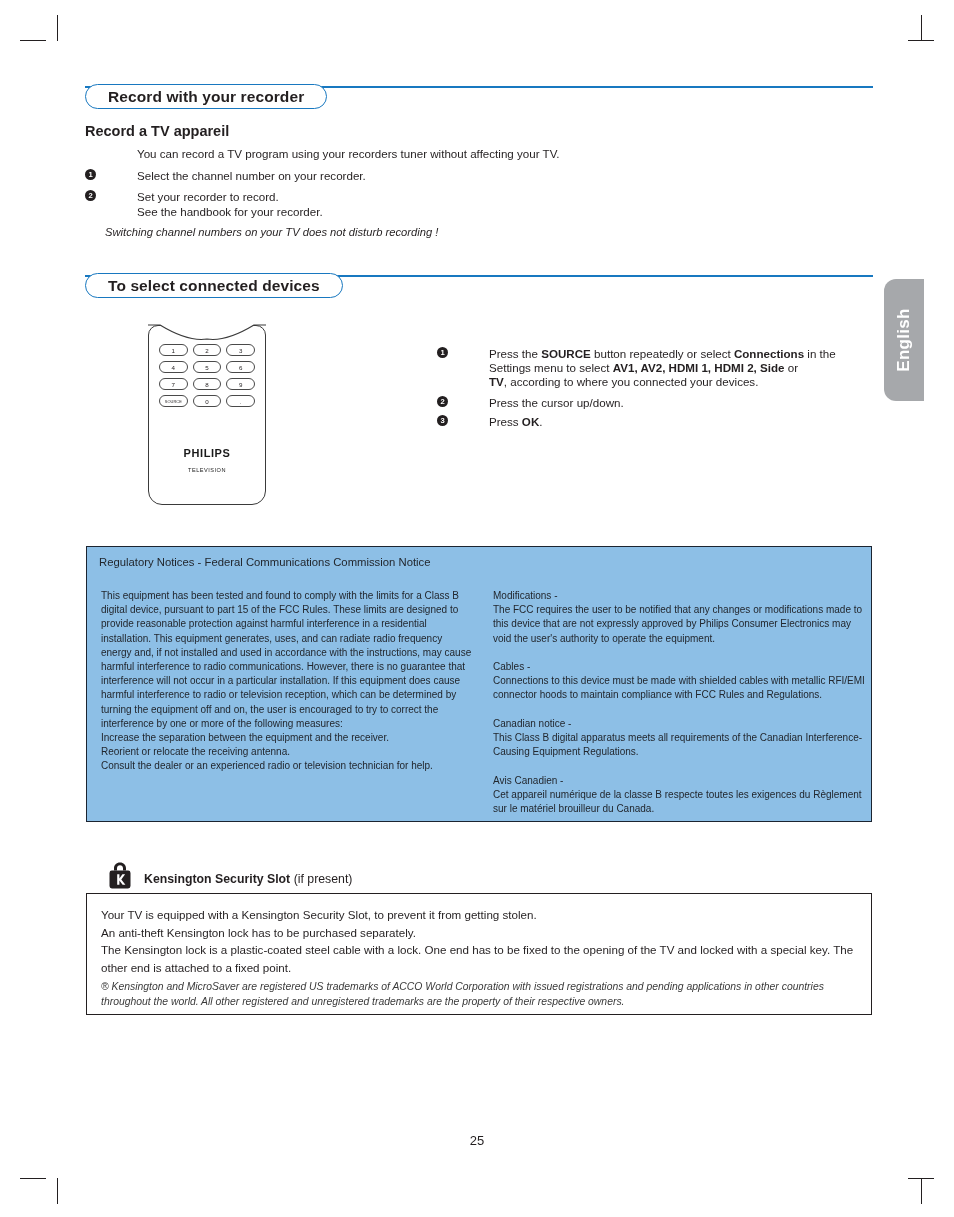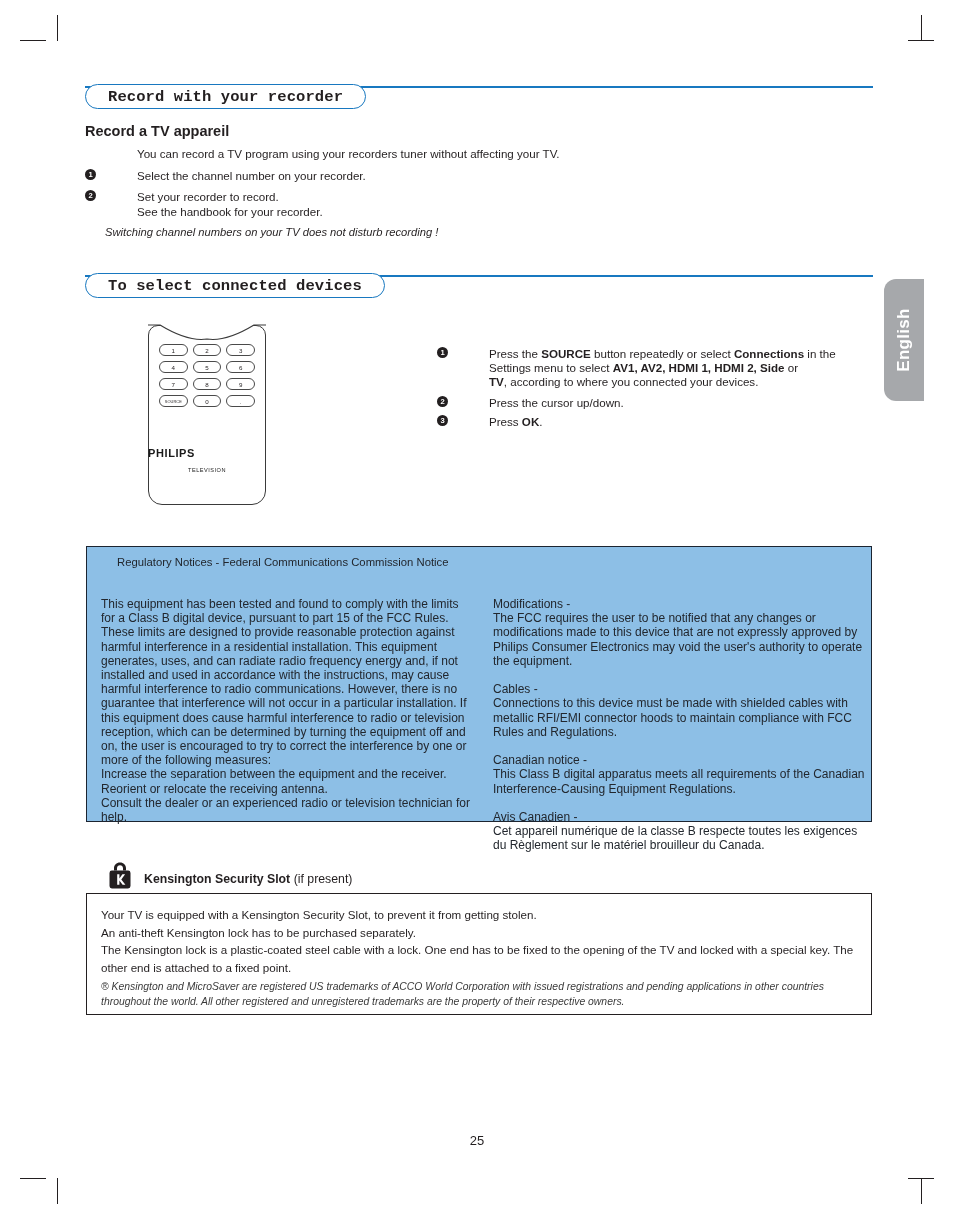--- a/index.html
+++ b/index.html
@@ -48,21 +48,20 @@
     position: absolute;
     left: 0; top: 0;
     height: 25px;
     border: 1.6px solid #1878c0;
     border-radius: 13px;
     background: #ffffff;
     display: flex;
     align-items: center;
     padding: 0 22px 0 22px;
     box-sizing: border-box;
-    font-family: Liberation Mono, monospace;
   }
   .section-head .pill span {
     font-size: 15.5px;
     font-weight: bold;
     color: #231f20;
     letter-spacing: 0.1px;
     white-space: nowrap;
   }
 
   
@@ -147,20 +146,21 @@
     color: #231f20;
     box-sizing: border-box;
     background: #fff;
   }
   .key.src { font-size: 3.9px; letter-spacing: 0.1px; }
   .brand {
     position: absolute;
     left: 0;
     top: 122px;
     width: 118px;
+    text-align: center;
     font-size: 11px;
     font-weight: bold;
     letter-spacing: 0.6px;
     color: #1a1a1a;
   }
   .brand-sub {
     position: absolute;
     left: 0;
     top: 142px;
     width: 118px;
@@ -176,30 +176,30 @@
     left: 86px;
     top: 546px;
     width: 786px;
     height: 276px;
     background: #8dbfe6;
     border: 1.3px solid #1c2430;
     box-sizing: border-box;
   }
   .fcc-title {
     position: absolute;
-    left: 30px;
+    left: 12px;
     top: 9px;
     font-size: 11.3px;
     color: #22272e;
     white-space: nowrap;
   }
   .fcc-col {
     position: absolute;
-    top: 50px;
-    font-size: 12px;
+    top: 42px;
+    font-size: 10px;
     color: #22272e;
     line-height: 14.2px;
   }
   .fcc-col.left  { left: 14px;  width: 372px; }
   .fcc-col.right { left: 406px; width: 372px; }
   .fcc-col p { margin: 0; }
   .fcc-col p.gap { margin-top: 14.2px; }
 
   
   .kens-head {

